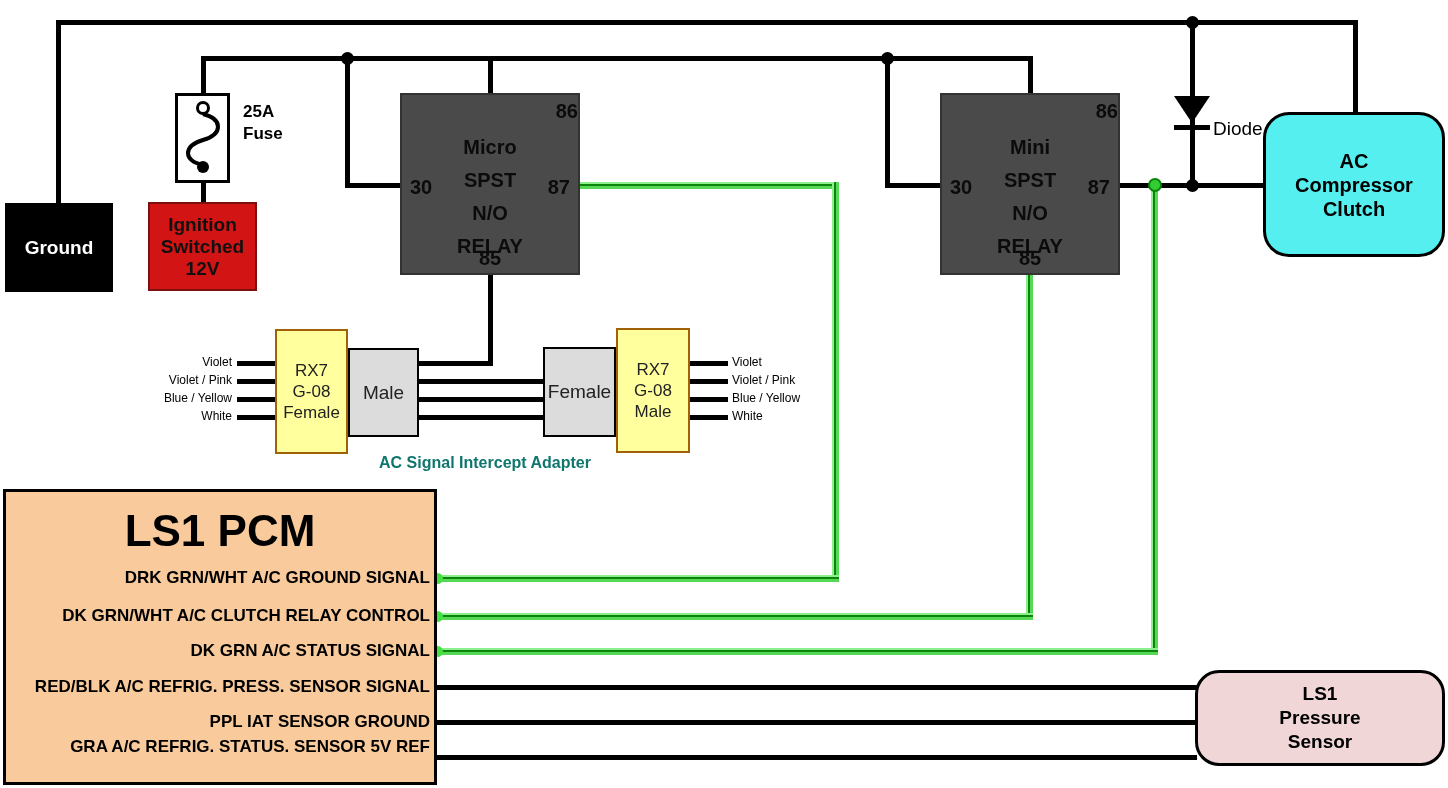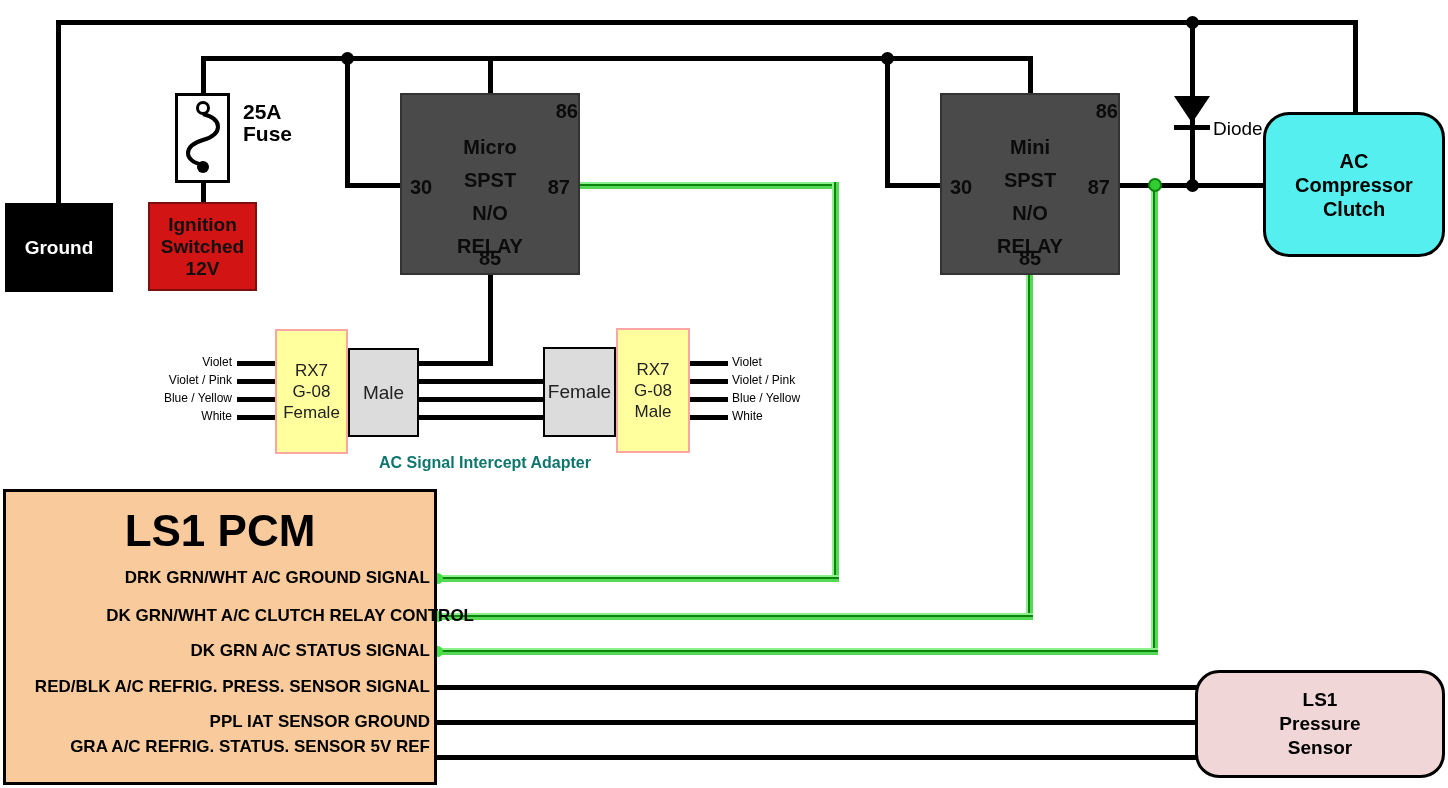--- a/index.html
+++ b/index.html
@@ -11,31 +11,31 @@
   .dot{position:absolute;width:13px;height:13px;border-radius:50%;background:#000;}
   .gdot{position:absolute;width:14px;height:14px;border-radius:50%;background:#33cc33;border:2px solid #0a850a;box-sizing:border-box;}
   .gcap{position:absolute;width:11px;height:11px;border-radius:50%;background:#44e044;}
   .box{position:absolute;box-sizing:border-box;display:flex;align-items:center;justify-content:center;
        text-align:center;}
   .ml{white-space:pre-line;}
   .lbl{position:absolute;}
   .ground{background:#000;color:#fff;font-weight:bold;font-size:19px;}
   .ignition{background:#d21414;border:2px solid #7c1010;color:#111;font-weight:bold;font-size:19px;line-height:22px;}
   .fusebox{background:#fff;border:3px solid #000;}
-  .fuselbl{font-weight:bold;font-size:21px;line-height:22px;color:#000;white-space:pre-line;}
+  .fuselbl{font-weight:bold;font-size:17px;line-height:22px;color:#000;white-space:pre-line;}
   .relay{background:#4a4a4a;border:2px solid #333;color:#0b0b0b;}
   .relay .pin{position:absolute;font-weight:bold;font-size:20px;}
   .relay .pname{position:absolute;left:0;right:0;top:36px;text-align:center;font-weight:bold;font-size:20px;line-height:33px;white-space:pre-line;}
   .pin-top{top:5px;left:0;right:0;text-align:right;}
   .pin-bottom{bottom:3px;left:0;right:0;text-align:center;}
   .pin-left{left:8px;top:81px;}
   .pin-right{right:8px;top:81px;}
   .clutch{background:#55efef;border:3px solid #000;border-radius:26px;font-weight:bold;font-size:20px;line-height:24px;color:#000;}
   .diodelbl{font-size:19px;color:#000;}
-  .conn-y{background:#ffff9e;border:2px solid #fca5a5;font-size:17px;line-height:21px;color:#222;}
+  .conn-y{background:#ffff9e;border:2px solid #a16207;font-size:17px;line-height:21px;color:#222;}
   .conn-g{background:#dcdcdc;border:2px solid #000;font-size:19px;color:#222;}
   .wirelbl{position:absolute;font-size:12px;color:#000;height:14px;line-height:14px;}
   .caption{position:absolute;font-weight:bold;font-size:16px;color:#0f766e;text-align:center;}
   .pcm{background:#f9cb9c;border:3px solid #000;}
   .pcmtitle{position:absolute;left:3px;top:506px;width:434px;text-align:center;font-weight:bold;font-size:44px;color:#000;}
   .sig{position:absolute;left:0;width:430px;text-align:right;font-weight:bold;font-size:17px;height:20px;line-height:20px;color:#000;}
   .sensor{background:#f0d6d6;border:3px solid #000;border-radius:24px;font-weight:bold;font-size:19px;line-height:24px;color:#000;}
   svg{position:absolute;display:block;}
 </style>
 </head>
@@ -165,23 +165,23 @@
   <div class="wirelbl" style="left:90px;top:409px;width:142px;text-align:right;">White</div>
 
   <div class="wirelbl" style="left:732px;top:355px;width:142px;">Violet</div>
   <div class="wirelbl" style="left:732px;top:373px;width:142px;">Violet / Pink</div>
   <div class="wirelbl" style="left:732px;top:391px;width:142px;">Blue / Yellow</div>
   <div class="wirelbl" style="left:732px;top:409px;width:142px;">White</div>
 
   <div class="box pcm" style="left:3px;top:489px;width:434px;height:296px;"></div>
   <div class="pcmtitle">LS1 PCM</div>
   <div class="sig" style="top:568px;">DRK GRN/WHT A/C GROUND SIGNAL</div>
-  <div class="sig" style="top:606px;padding-left:44px;">DK GRN/WHT A/C CLUTCH RELAY CONTROL</div>
+  <div class="sig" style="top:606px;">DK GRN/WHT A/C CLUTCH RELAY CONTROL</div>
   <div class="sig" style="top:677px;">RED/BLK A/C REFRIG. PRESS. SENSOR SIGNAL</div>
   <div class="sig" style="top:641px;">DK GRN A/C STATUS SIGNAL</div>
   <div class="sig" style="top:712px;">PPL IAT SENSOR GROUND</div>
   <div class="sig" style="top:737px;">GRA A/C REFRIG. STATUS. SENSOR 5V REF</div>
 
-  <div class="box sensor ml" style="left:1195px;top:670px;width:250px;height:108px;">LS1
+  <div class="box sensor ml" style="left:1195px;top:670px;width:250px;height:96px;">LS1
 Pressure
 Sensor</div>
 
 </div>
 
 </body></html>

